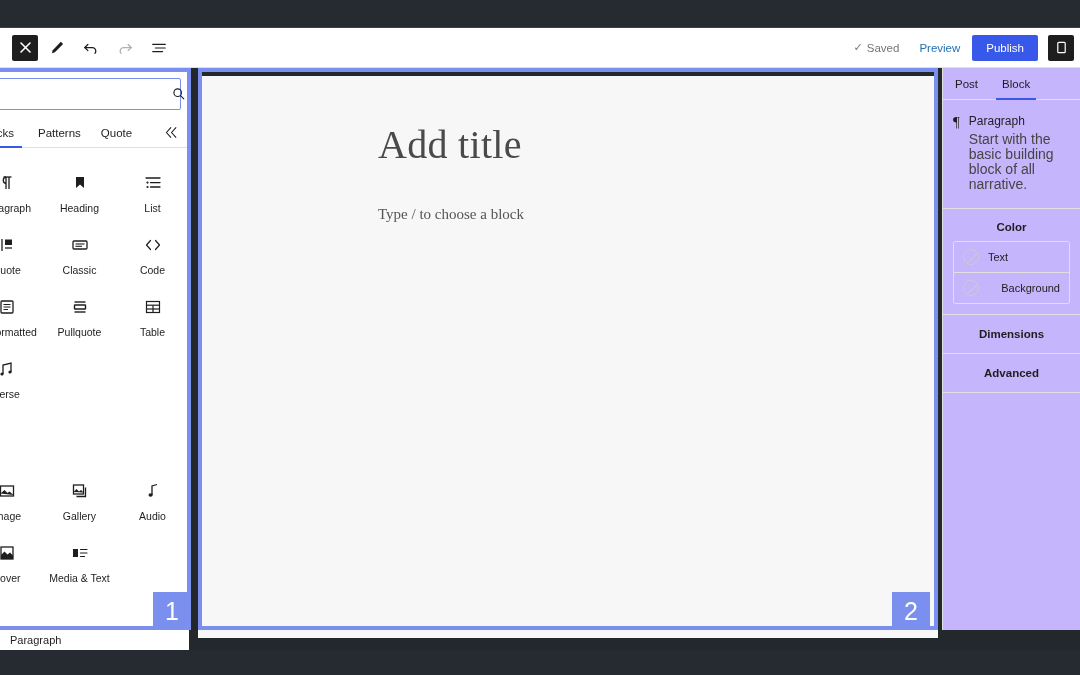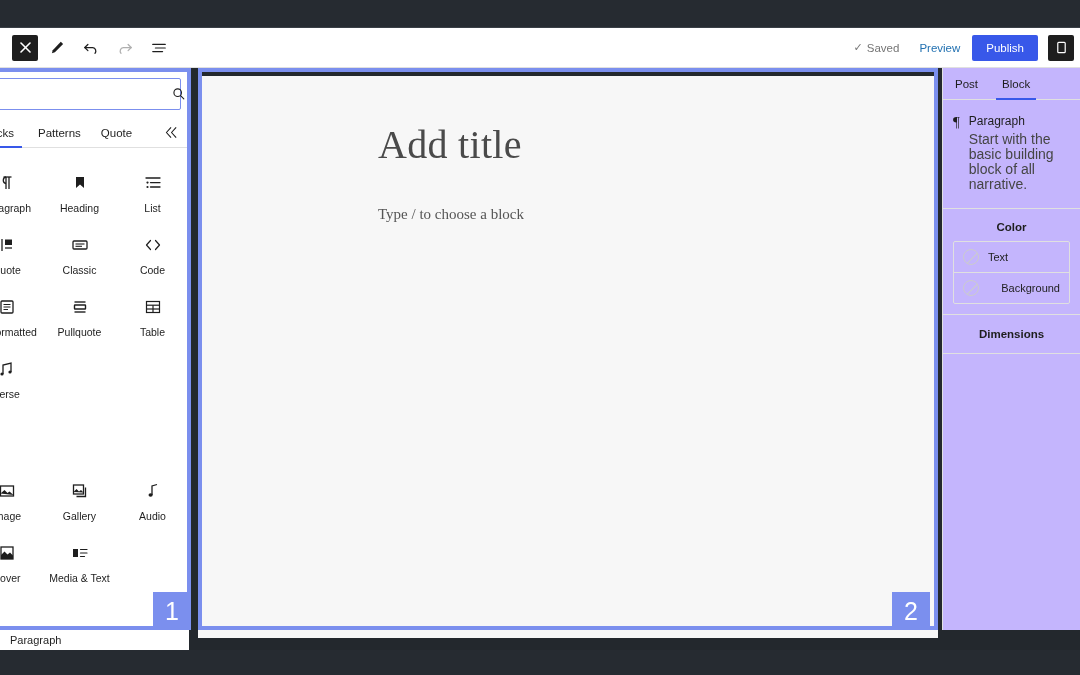--- a/index.html
+++ b/index.html
@@ -483,20 +483,23 @@
           <span class="swatch"></span>
           <span>Background</span>
         </div>
       </div>
     </div>
 
 
     <div class="rsection collapsed">
       <div class="rsection-title">Dimensions</div>
     </div>
+    <div class="rsection collapsed">
+      <div class="rsection-title">Advanced</div>
+    </div>
   </div>
 
   <div class="hl" style="left:-4px; top:68px; width:195px; height:562px;"></div>
   <div class="hl" style="left:198px; top:68px; width:740px; height:562px;"></div>
 
   <div class="badge" style="left:153px; top:592px;">1</div>
   <div class="badge" style="left:892px; top:592px;">2</div>
 
   <div class="chrome-bottom"></div>
 </div>

